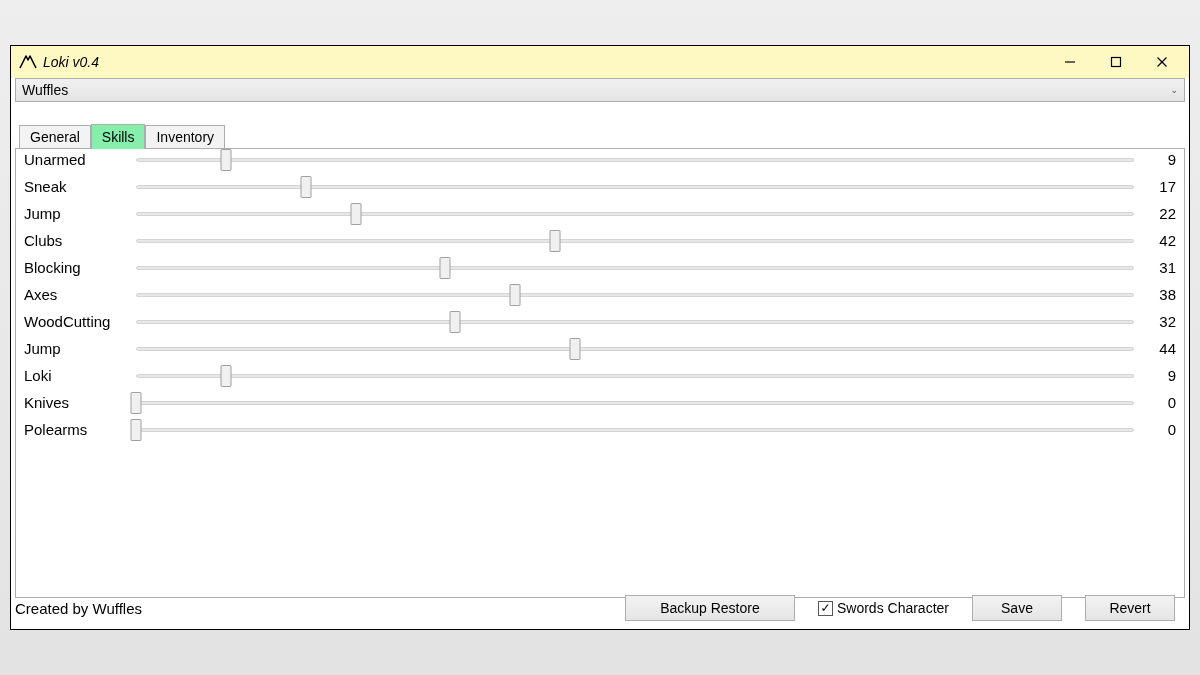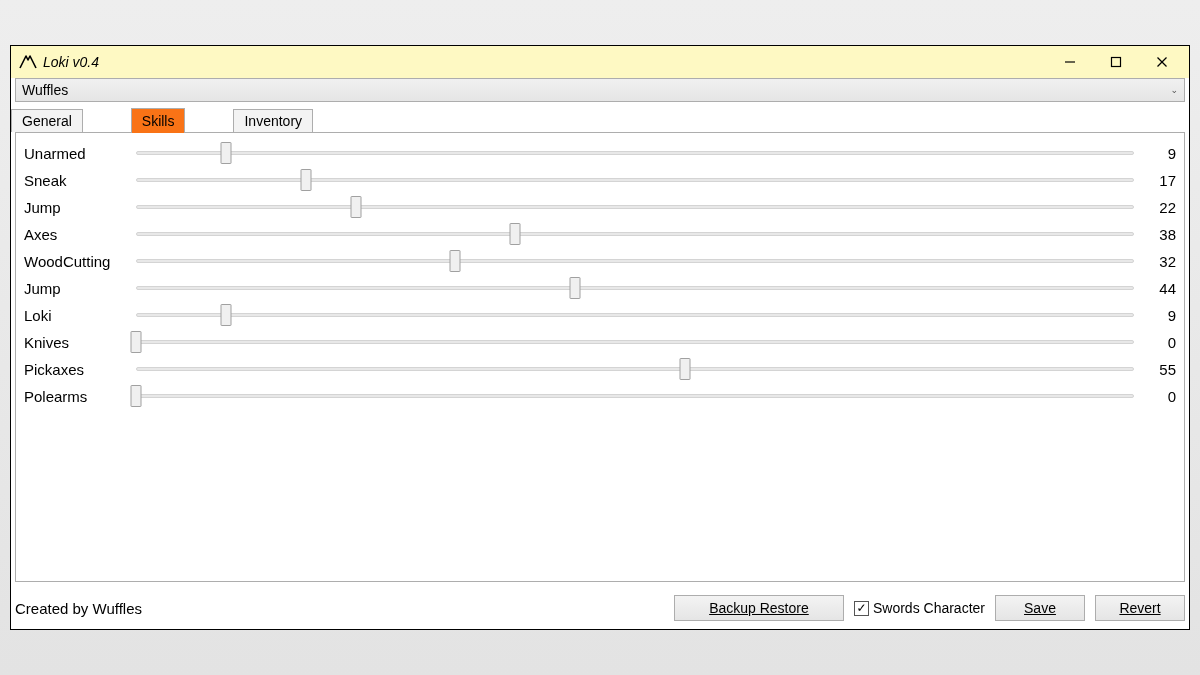--- a/index.html
+++ b/index.html
@@ -60,56 +60,55 @@
   .char-select .chev {
     position:absolute; right:6px; top:50%; transform:translateY(-50%);
     font-size: 9px; color:#555;
   }
 
   
   .tabs {
     display:flex;
     align-items:flex-end;
     height: 26px;
-    margin-top: 4px;
-    padding-left: 0;
-    position: relative;
-    gap: 48px;
+    margin-top: 20px;
+    padding-left: 8px;
+    position: relative;
   }
   .tab {
     padding: 3px 10px;
     font-size: 14px;
     border: 1px solid #adadad;
     border-bottom: none;
     background: #f0f0f0;
     margin-right: 0px;
     position: relative;
   }
   .tab.active {
-    background: #f97316;
+    background: #86efac;
     z-index: 2;
     padding-top:4px;
     padding-bottom:4px;
     margin-bottom:-1px;
   }
   .tab:not(.active){
     background:#f3f3f3;
   }
   .tab-panel {
     margin: 0 4px;
     border: 1px solid #adadad;
     height: 450px;
     padding: 2px 8px;
     overflow: hidden;
   }
 
   
   .skill-row {
     display:flex;
-    align-items:flex-end;
+    align-items:flex-start;
     height: 27px;
   }
   .skill-label {
     width: 104px;
     font-size: 15px;
     white-space: nowrap;
   }
   .slider {
     flex: 1;
     height: 18px;
@@ -136,37 +135,36 @@
   }
   .skill-val {
     width: 34px;
     text-align:right;
     font-size: 15px;
   }
 
   
   .bottom {
     position:absolute;
-    left:4px; right:4px; bottom:6px;
+    left:4px; right:14px; bottom:6px;
     height: 30px;
     display:flex;
     align-items:center;
-    gap: 10px;
+    gap: 23px;
   }
   .credit { font-size: 15px; }
   .bottom-spacer { flex:1; }
   .btn {
     height: 26px;
     padding: 0 22px;
     border:1px solid #adadad;
     background: linear-gradient(#f3f3f3,#e5e5e5);
     font-size: 14px;
     display:flex; align-items:center; justify-content:center;
     min-width: 90px;
-    text-decoration: underline;
   }
   .btn.wide { min-width: 170px; }
   .check-wrap {
     display:flex; align-items:center; gap:4px;
     font-size: 14px;
   }
   .checkbox {
     width:15px; height:15px;
     border:1px solid #555;
     display:flex; align-items:center; justify-content:center;
@@ -237,20 +235,36 @@
       </div>
       <div class="skill-row">
         <div class="skill-label">Jump</div>
         <div class="slider">
           <div class="slider-track"></div>
           <div class="slider-thumb" style="left: 22%;"></div>
         </div>
         <div class="skill-val">22</div>
       </div>
       <div class="skill-row">
+        <div class="skill-label">Clubs</div>
+        <div class="slider">
+          <div class="slider-track"></div>
+          <div class="slider-thumb" style="left: 42%;"></div>
+        </div>
+        <div class="skill-val">42</div>
+      </div>
+      <div class="skill-row">
+        <div class="skill-label">Blocking</div>
+        <div class="slider">
+          <div class="slider-track"></div>
+          <div class="slider-thumb" style="left: 31%;"></div>
+        </div>
+        <div class="skill-val">31</div>
+      </div>
+      <div class="skill-row">
         <div class="skill-label">Axes</div>
         <div class="slider">
           <div class="slider-track"></div>
           <div class="slider-thumb" style="left: 38%;"></div>
         </div>
         <div class="skill-val">38</div>
       </div>
       <div class="skill-row">
         <div class="skill-label">WoodCutting</div>
         <div class="slider">
@@ -275,28 +289,20 @@
         </div>
         <div class="skill-val">9</div>
       </div>
       <div class="skill-row">
         <div class="skill-label">Knives</div>
         <div class="slider">
           <div class="slider-track"></div>
           <div class="slider-thumb" style="left: 0%;"></div>
         </div>
         <div class="skill-val">0</div>
-      </div>
-      <div class="skill-row">
-        <div class="skill-label">Pickaxes</div>
-        <div class="slider">
-          <div class="slider-track"></div>
-          <div class="slider-thumb" style="left: 55%;"></div>
-        </div>
-        <div class="skill-val">55</div>
       </div>
       <div class="skill-row">
         <div class="skill-label">Polearms</div>
         <div class="slider">
           <div class="slider-track"></div>
           <div class="slider-thumb" style="left: 0%;"></div>
         </div>
         <div class="skill-val">0</div>
       </div>
     </div>

